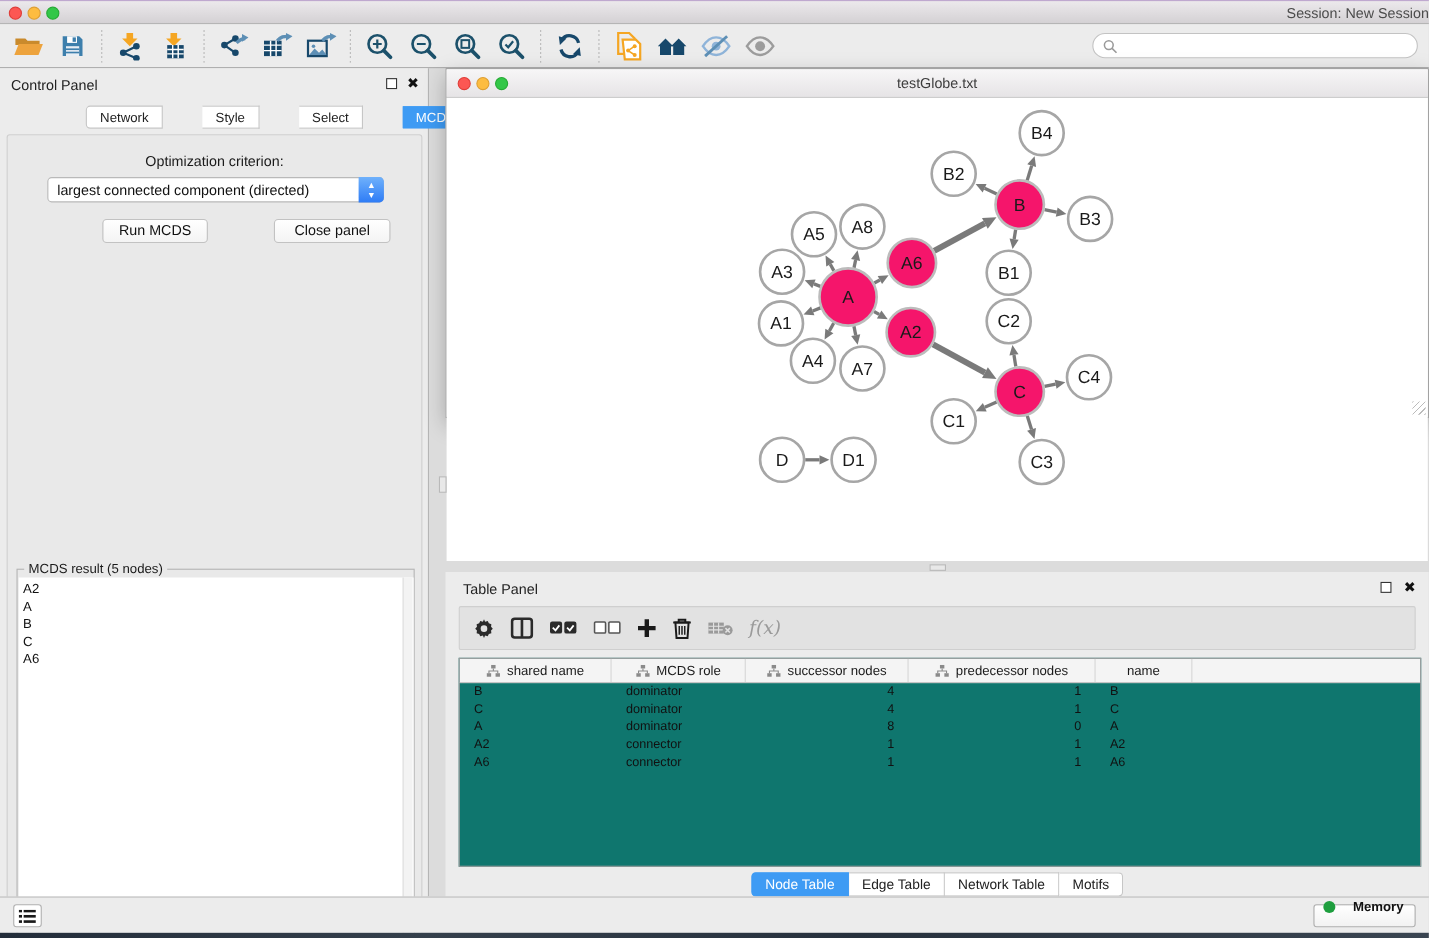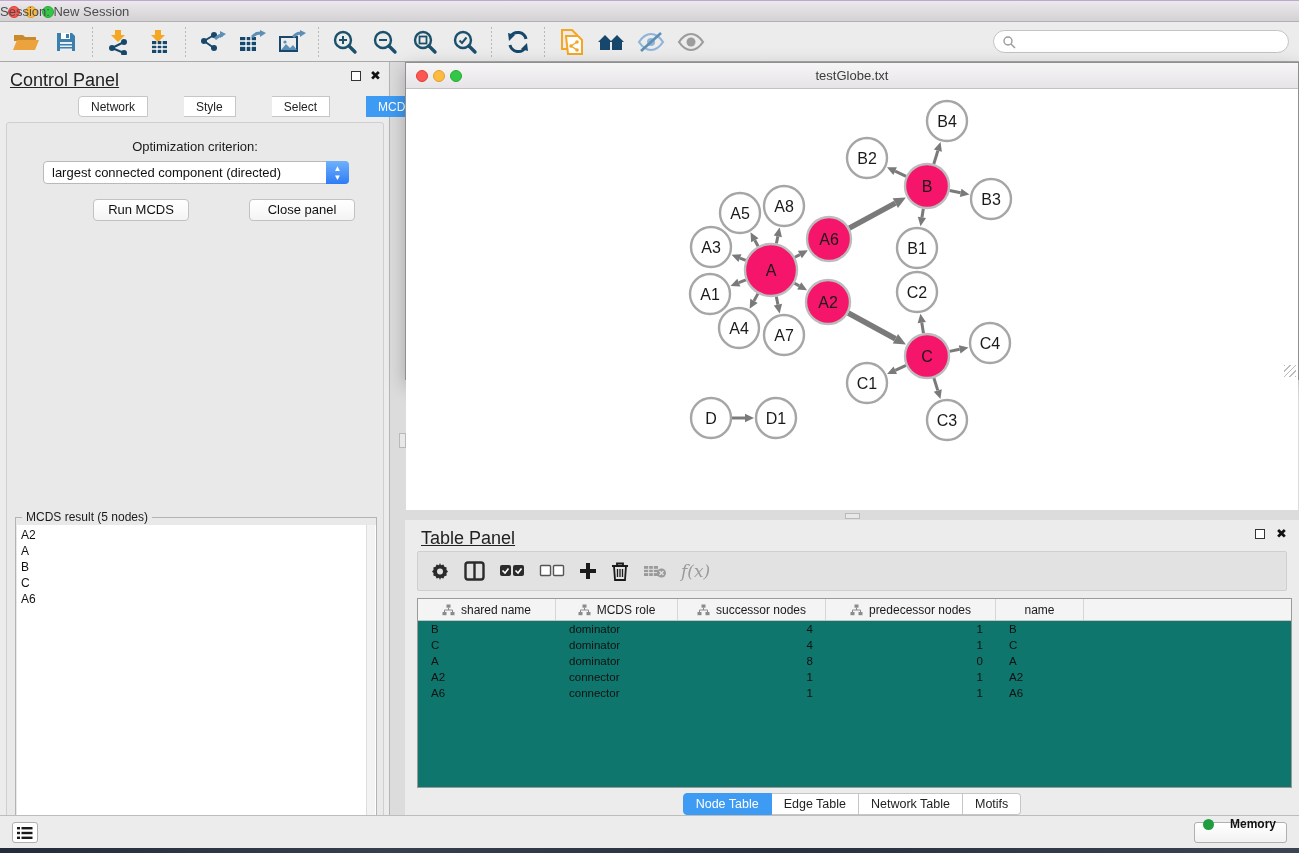--- a/index.html
+++ b/index.html
@@ -9,39 +9,39 @@
   #app { position:relative; width:1299px; height:853px; background:#dcdcdc; }
 
   
   #titlebar { left:0; top:0; width:1299px; height:22px;
     background:linear-gradient(#ece9ec,#d4d1d4); border-top:1px solid #bfa8cf;
     border-bottom:1px solid #b1b1b1; }
   .tl { position:absolute; top:5px; width:12px; height:12px; border-radius:50%; }
   .tl.red    { background:#fc5753; border:1px solid #df3e39; }
   .tl.yellow { background:#fdbc40; border:1px solid #de9f34; }
   .tl.green  { background:#33c748; border:1px solid #27aa35; }
-  #titlebar .title { position:absolute; top:3px; left:0; width:100%; text-align:left;
+  #titlebar .title { position:absolute; top:3px; left:0; width:100%; text-align:right;
     font-size:13px; color:#4c4c4c; }
 
   
   #toolbar { left:0; top:22px; width:1299px; height:40px; background:#ececec;
     border-bottom:1px solid #a9a9a9; display:flex; align-items:center; }
   .tb-ic { width:40px; height:32px; display:flex; align-items:center; justify-content:center; }
   .tb-sep { width:1px; height:30px; margin:0 6px;
     background:repeating-linear-gradient(#b9b9b9 0 2px, #ececec 2px 4px); }
   #search-wrap { position:absolute; right:10px; top:8px; width:296px; height:23px;
     border:1px solid #c3c3c3; border-radius:12px; background:#fff;
     display:flex; align-items:center; padding-left:8px; }
   #search-wrap input { border:none; outline:none; flex:1; font-size:12px; background:transparent; }
 
   
   #control-panel { left:0; top:62px; width:390px; height:753px; background:#ececec;
     border-right:1px solid #b5b5b5; }
   .panel-head { position:absolute; left:0; top:0; width:100%; height:28px; }
-  .panel-head .ph-title { position:absolute; left:10px; top:8px; font-size:18px; color:#222;text-decoration:underline; }
+  .panel-head .ph-title { position:absolute; left:10px; top:8px; font-size:13px; color:#222; }
   .ph-float { position:absolute; top:9px; width:10px; height:10px; border:1.5px solid #333; background:#fff; }
   .ph-close { position:absolute; top:6px; font-size:13px; font-weight:bold; color:#111; }
   #cp-tabs { position:absolute; left:78px; top:34px; height:21px; display:flex;gap:36px; }
   .seg { height:21px; padding:0 12px; font-size:12px; line-height:20px; background:#fff;
     border:1px solid #c6c6c6; border-left:none; color:#222; }
   .seg:first-child { border-left:1px solid #c6c6c6; border-radius:4px 0 0 4px; }
   .seg:last-child { border-radius:0 4px 4px 0; }
   .seg.active { background:#3e9bf4; border-color:#3e9bf4; color:#fff; }
   #cp-body { position:absolute; left:6px; top:60px; width:378px; height:746px;
     border:1px solid #cfcfcf; border-radius:3px; background:#e9e9e9; }

